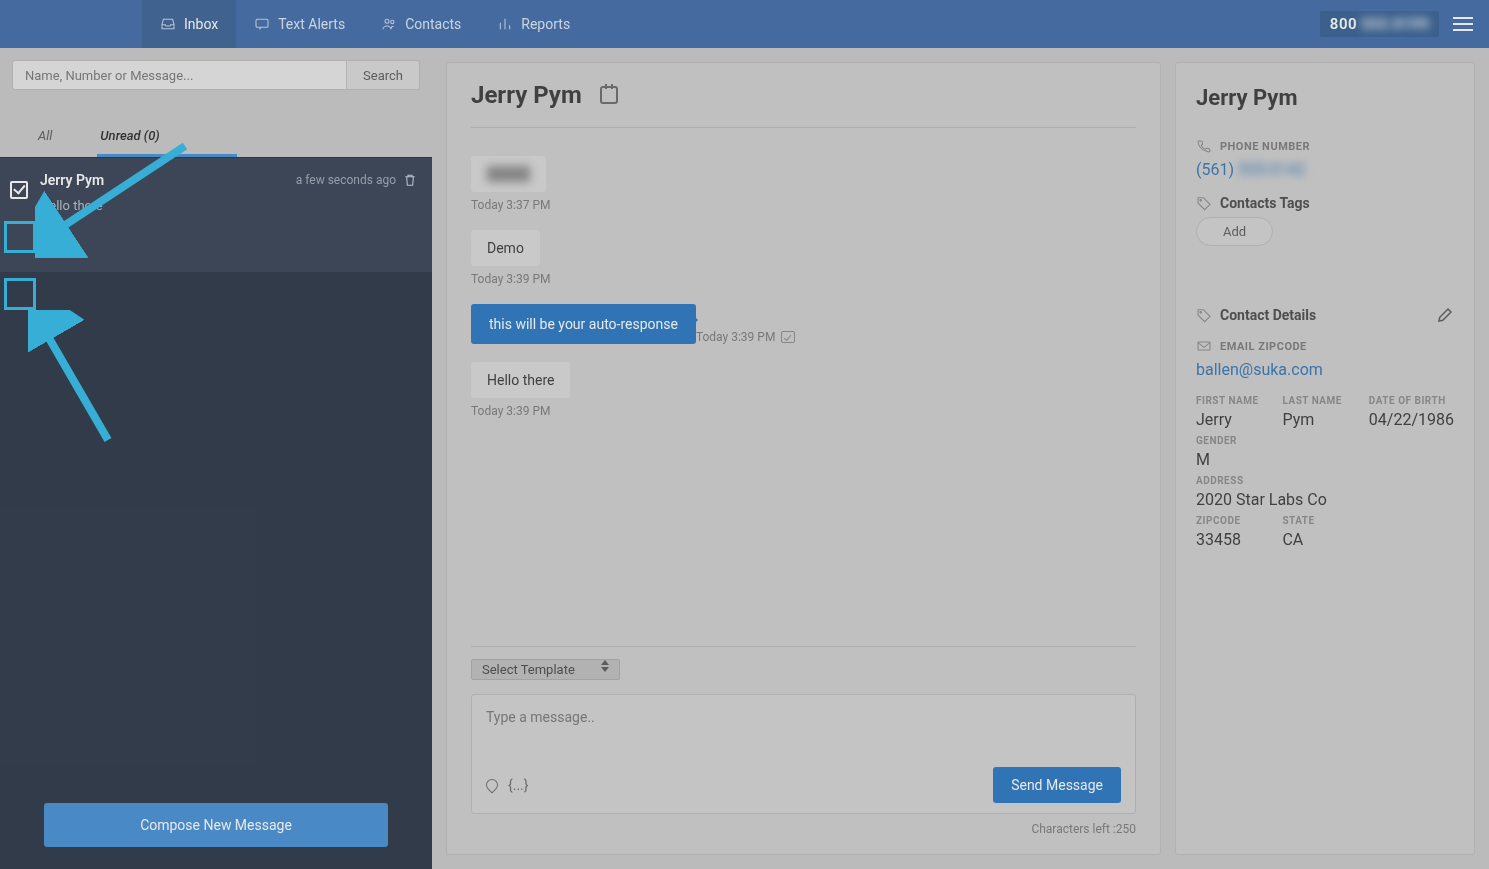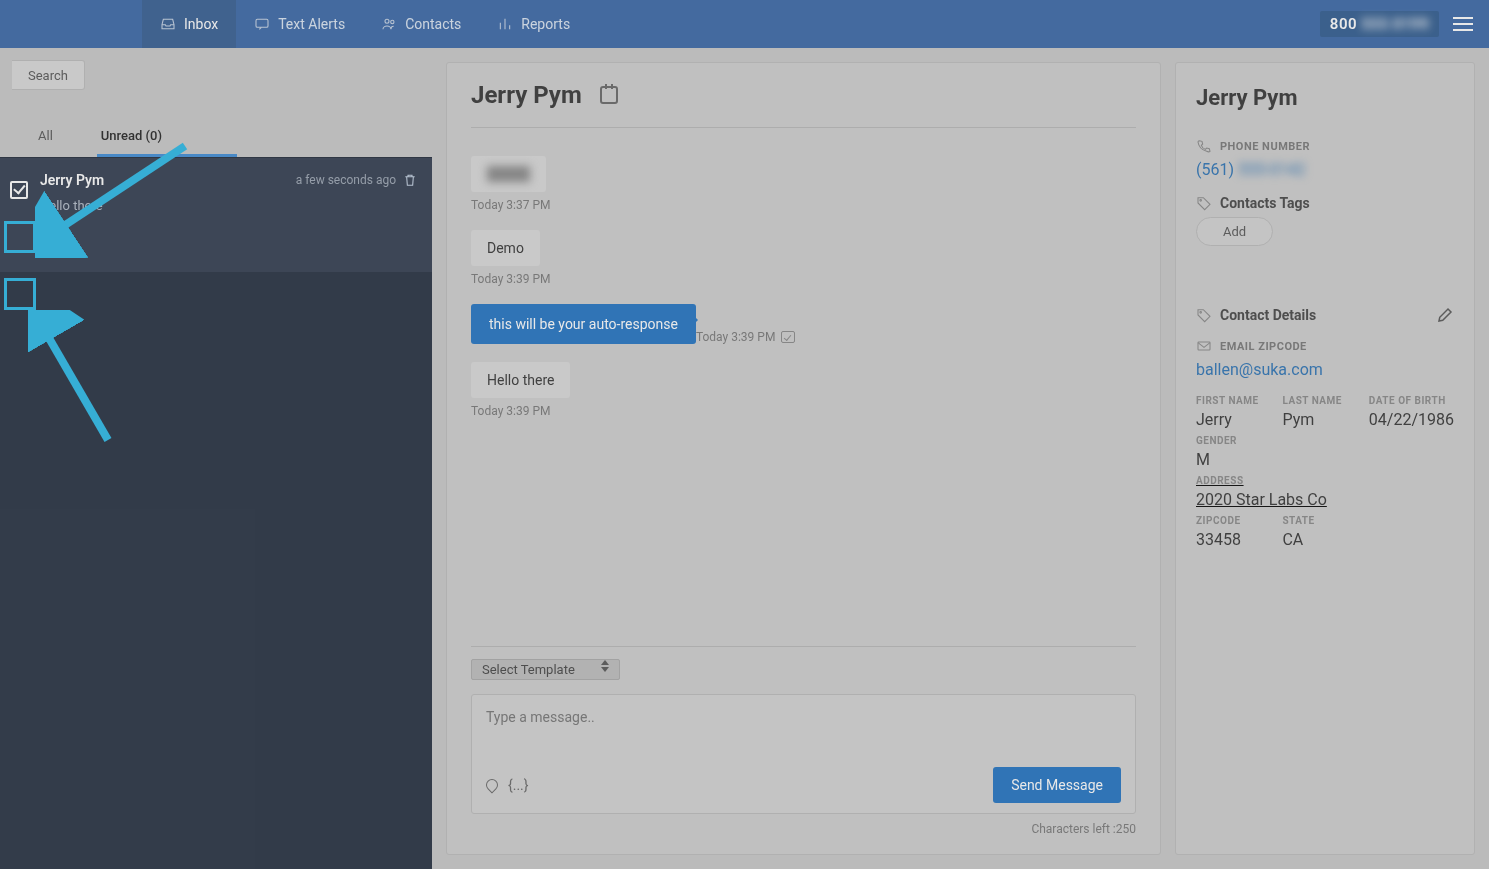--- a/index.html
+++ b/index.html
@@ -17,21 +17,21 @@
 .hamburger span { height: 2px; background: #fff; display:block; }
 
 .main { display: flex; height: calc(100% - 48px); }
 
 
 .sidebar { width: 432px; background: #222d3e; display: flex; flex-direction: column; position: relative; }
 .search-row { background: #c8c8c8; padding: 12px 12px 12px 12px; display: flex; gap: 0; }
 .search-input { flex: 1; height: 30px; border: 1px solid #bbb; background: #e8e8e8; padding: 0 12px; font-size: 13px; color: #555; border-radius: 3px 0 0 3px; }
 .search-btn { height: 30px; padding: 0 16px; background: #d9d9d9; border: 1px solid #bbb; border-left:none; font-size: 13px; color:#555; border-radius: 0 3px 3px 0; cursor:pointer;}
 
-.filter-tabs { background: #c8c8c8; display: flex; padding: 0 0 0 0; height: 55px; align-items: end; position: relative;}
+.filter-tabs { background: #c8c8c8; display: flex; padding: 0 0 0 0; height: 55px; align-items: end; position: relative; font-style: italic;}
 .filter-tab { padding: 14px 24px 14px; font-size: 13px; color: #555; cursor:pointer; position: relative;}
 .filter-tab.active { color: #222; font-weight: 500; }
 .filter-under { position:absolute; bottom:0; left: 97px; width: 140px; height: 3px; background: #3d8cd6; }
 
 .select-bar { background: #2a3648; height: 40px; display:flex; align-items:center; padding: 0 14px; color: #d7dce4; font-size: 13px; justify-content: space-between;}
 .select-bar .left { display:flex; align-items:center; gap: 10px;}
 .chk { width: 18px; height:18px; border: 2px solid #fff; border-radius: 2px; display:inline-flex; align-items:center; justify-content:center; background: transparent; }
 .chk.checked::after { content:""; width:9px; height:5px; border-left:2px solid #fff; border-bottom:2px solid #fff; transform: rotate(-50deg) translate(1px,-1px); }
 .highbox { position:absolute; border: 3px solid #27b9e8; pointer-events:none; }
 
@@ -85,21 +85,21 @@
 .details { width: 300px; background:#cfcfcf; border:1px solid #bcbcbc; border-radius:3px; margin: 14px 14px 14px 0; padding: 22px 20px; overflow:auto;}
 .details h2 { font-size: 22px; font-weight:700; color:#333; margin-bottom: 28px;}
 .label-row { display:flex; align-items:center; gap:8px; color:#777; font-size: 11px; font-weight:700; letter-spacing: 0.5px; margin-bottom: 6px;}
 .label-row.big { font-size: 14px; color:#444; font-weight:700; letter-spacing:0; justify-content:space-between;}
 .link { color:#2a72b5; font-size: 16px; margin-bottom: 16px; display:block;}
 .link .blur { filter: blur(4px); }
 .add-btn { background:#d3d3d3; border:1px solid #bbb; border-radius:16px; padding: 6px 26px; font-size:13px; color:#555; cursor:pointer; margin-bottom: 60px;}
 .field-grid { display:grid; grid-template-columns: 1fr 1fr 1fr; gap: 6px 8px; margin-top: 8px;}
 .field-lbl { font-size: 10px; font-weight:700; color:#888; letter-spacing:0.5px; margin-bottom:4px;}
 .field-val { font-size: 16px; color:#333;}
-.field-full { grid-column: 1 / -1; text-decoration: underline; }
+.field-full { grid-column: 1 / -1; }
 .edit { width:18px;height:18px; cursor:pointer;}
 .edit svg{width:100%;height:100%;}
 
 .ic { display:inline-block; width:16px; height:16px; }
 .ic svg { width:100%; height:100%; stroke:#c5d3e5; fill:none; stroke-width:1.6;}
 .details .ic svg { stroke:#888; }
 
 .overlay { position:absolute; inset:0; background: rgba(130,130,130,0.18); pointer-events:none; }
 </style>
 </head>
@@ -142,20 +142,21 @@
         <span></span>
         <span></span>
         <span></span>
       </div>
   </div>
 </div>
 
 <div class="main">
   <div class="sidebar">
     <div class="search-row">
+      <input class="search-input" placeholder="Name, Number or Message..." style="">
       <button class="search-btn">Search</button>
     </div>
     <div class="filter-tabs">
       <div class="filter-tab" style="padding-left:38px;">All</div>
       <div class="filter-tab active">Unread (0)</div>
       <div class="filter-under"></div>
     </div>
 
     <div class="thread">
       <span class="chkwrap"><span class="chk checked"></span></span>
@@ -184,20 +185,21 @@
     </svg>
     <svg class="arrow" style="left:28px; top:262px; width:100px; height:140px;">
       <defs>
           <marker id="ah2" markerWidth="10" markerHeight="10" refX="2" refY="5" orient="auto">
             <path d="M0,0 L10,5 L0,10 z" fill="#27b9e8"></path>
           </marker>
         </defs>
       <line x1="80" y1="130" x2="14" y2="16" stroke="#27b9e8" stroke-width="8" marker-end="url(#ah2)"></line>
     </svg>
 
+    <button class="compose">Compose New Message</button>
   </div>
 
   <div class="center">
     <div class="conv-card">
       <div class="conv-head">
         <span class="conv-title">Jerry Pym</span>
         <span class="cal-icon"></span>
       </div>
       <div class="messages">
         <div class="msg-in">

